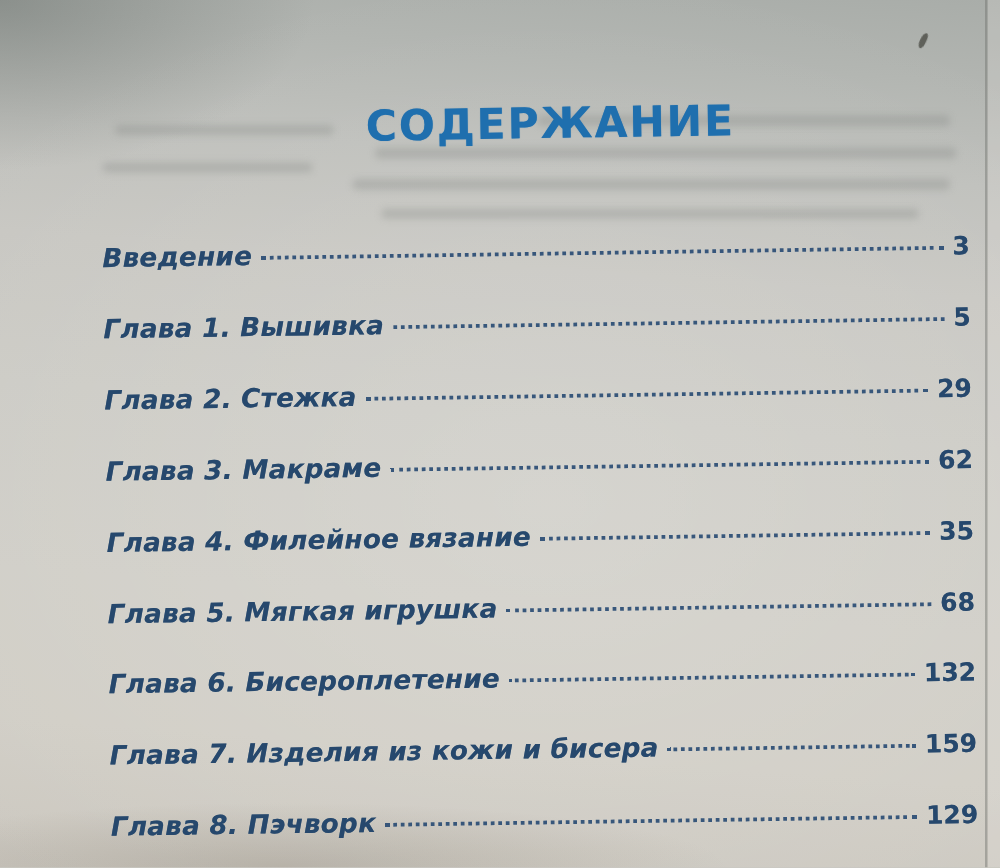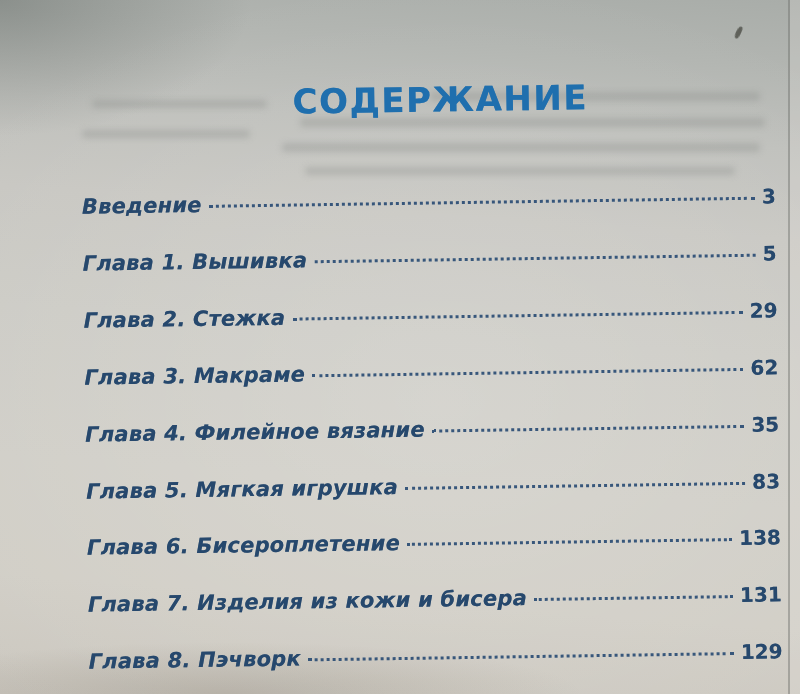--- a/index.html
+++ b/index.html
@@ -130,31 +130,31 @@
     <span class="toc-num">62</span>
   </div>
       <div class="toc-row" style="top: 417.6px;">
     <span class="toc-label">Глава 4. Филейное вязание</span>
     <span class="leader"></span>
     <span class="toc-num">35</span>
   </div>
       <div class="toc-row" style="top: 474.5px;">
     <span class="toc-label">Глава 5. Мягкая игрушка</span>
     <span class="leader"></span>
-    <span class="toc-num">83</span>
+    <span class="toc-num">68</span>
   </div>
       <div class="toc-row" style="top: 531.4px;">
     <span class="toc-label">Глава 6. Бисероплетение</span>
     <span class="leader"></span>
-    <span class="toc-num">138</span>
+    <span class="toc-num">132</span>
   </div>
       <div class="toc-row" style="top: 588.3px;">
     <span class="toc-label">Глава 7. Изделия из кожи и бисера</span>
     <span class="leader"></span>
-    <span class="toc-num">131</span>
+    <span class="toc-num">159</span>
   </div>
       <div class="toc-row" style="top: 645.2px;">
     <span class="toc-label">Глава 8. Пэчворк</span>
     <span class="leader"></span>
     <span class="toc-num">129</span>
   </div>
     </div>
 </div>
 
 </body></html>

